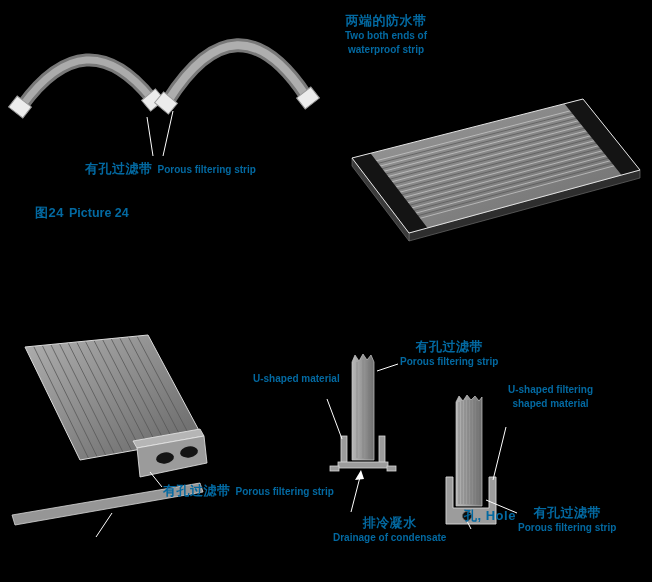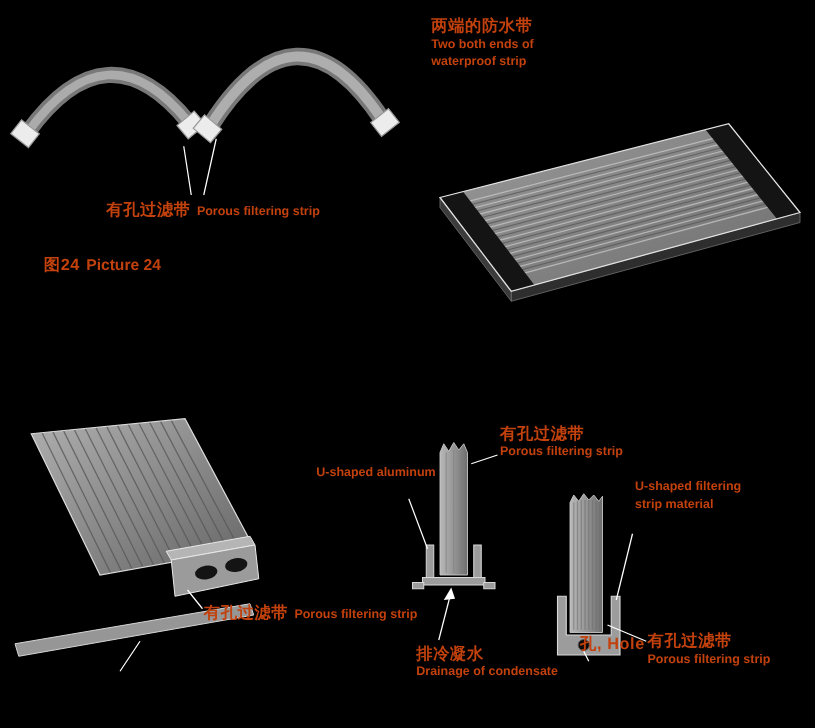--- a/index.html
+++ b/index.html
@@ -2,21 +2,21 @@
 <html><head>
 <meta charset="utf-8">
 <style>
   * { margin:0; padding:0; box-sizing:border-box; }
   html, body { background:#000; }
   #screen {
     position:relative; width:652px; height:582px; overflow:hidden;
     background:#000000; font-family:"Liberation Sans", sans-serif;
   }
   svg.canvas { position:absolute; left:0; top:0; display:block; }
-  .label { position:absolute; color:#c2410c; white-space:nowrap; }
+  .label { position:absolute; color:#0369a1; white-space:nowrap;text-align:center; }
   .cn { font-size:13px; font-weight:bold; letter-spacing:0.5px; line-height:17px; }
   .en { font-size:10px; font-weight:bold; line-height:14px; }
   .en-lg { font-size:12.5px; font-weight:bold; line-height:17px; }
   .line { display:block; }
   .gap { margin-left:5px; }
 </style>
 </head>
 <body>
 
 <div id="screen">
@@ -115,36 +115,36 @@
     <span class="line en">Two both ends of</span>
     <span class="line en">waterproof strip</span>
   </div>
 
   <div class="label" style="left:163px;top:481px">
     <span class="cn">有孔过滤带</span><span class="en gap">Porous filtering strip</span>
   </div>
 
 
   <div class="label" style="left:253px;top:372px">
-    <span class="line en">U-shaped aluminum</span>
+    <span class="line en">U-shaped material</span>
   </div>
 
   <div class="label" style="left:400px;top:338px">
     <span class="line cn">有孔过滤带</span>
     <span class="line en">Porous filtering strip</span>
   </div>
 
   <div class="label" style="left:333px;top:514px">
     <span class="line cn">排冷凝水</span>
     <span class="line en">Drainage of condensate</span>
   </div>
 
   <div class="label" style="left:508px;top:383px">
     <span class="line en">U-shaped filtering</span>
-    <span class="line en">strip material</span>
+    <span class="line en">shaped material</span>
   </div>
 
   <div class="label" style="left:464px;top:506px">
     <span class="cn">孔, Hole</span>
   </div>
 
   <div class="label" style="left:518px;top:504px">
     <span class="line cn">有孔过滤带</span>
     <span class="line en">Porous filtering strip</span>
   </div>

